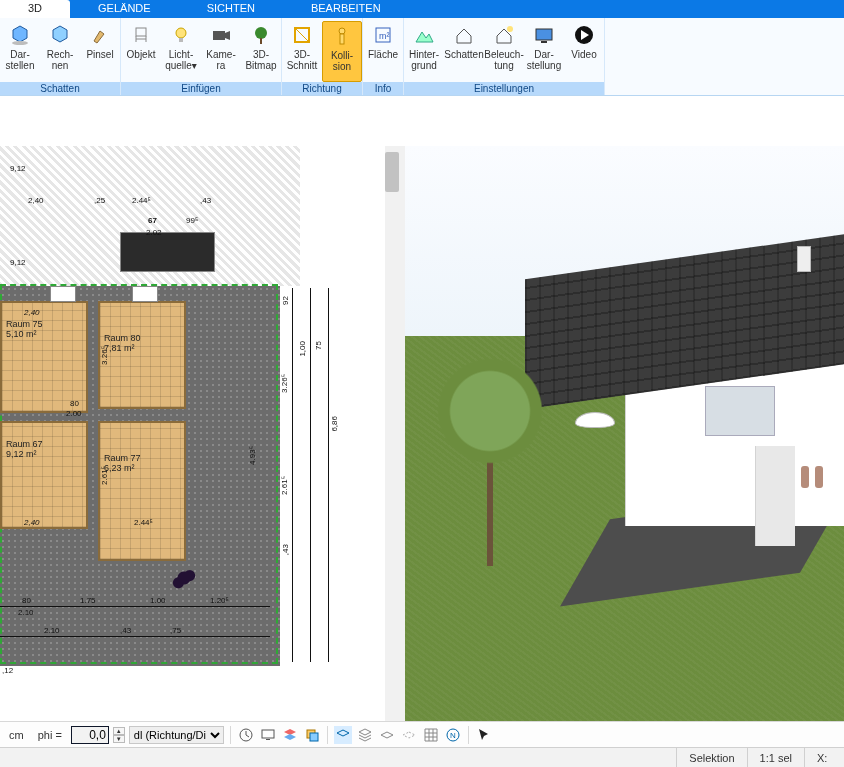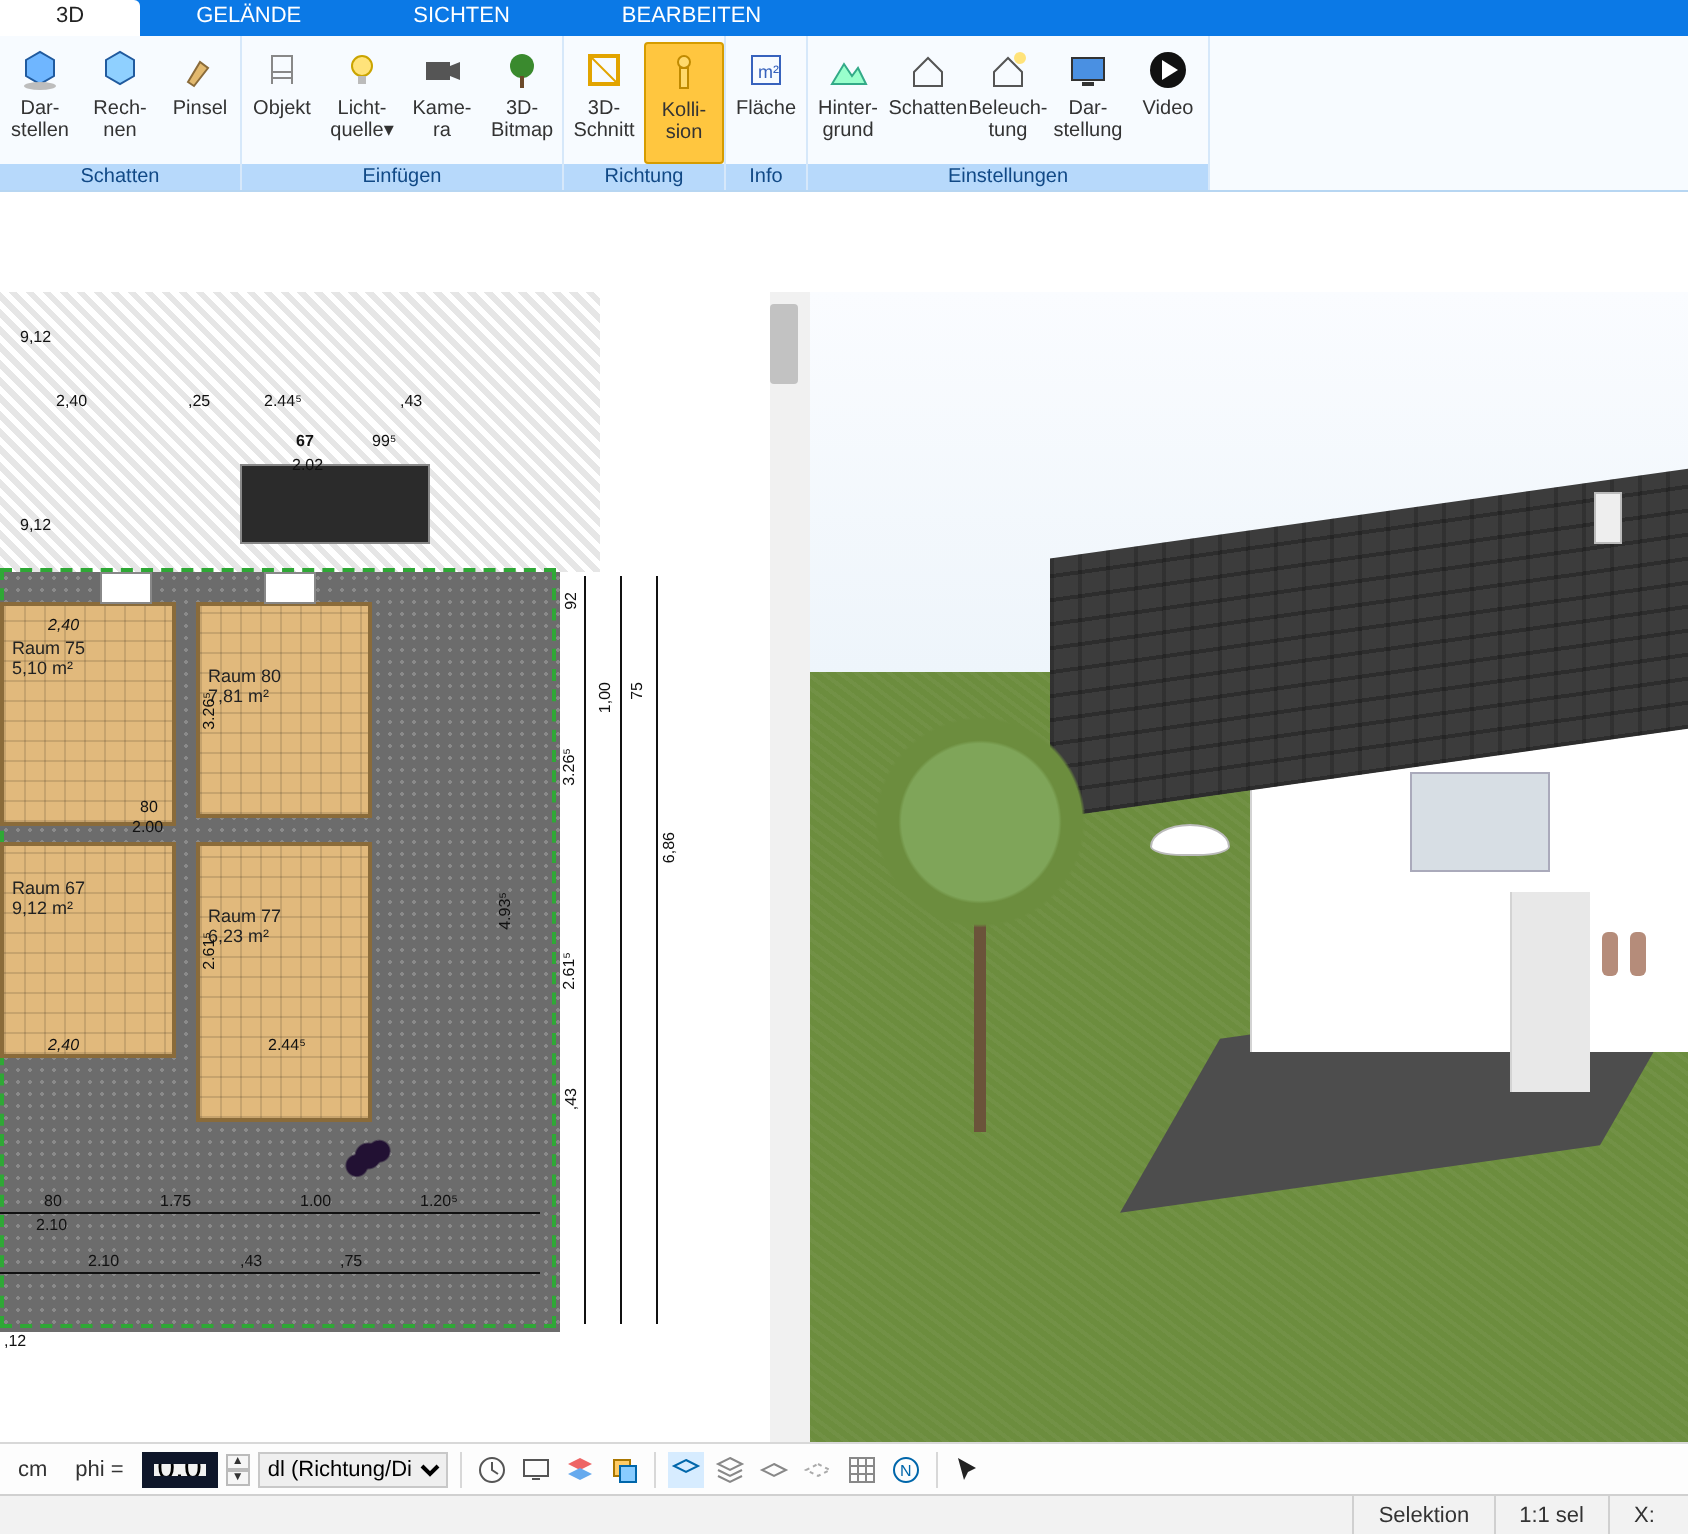--- a/index.html
+++ b/index.html
@@ -52,21 +52,21 @@
 .patio { position: absolute; background: #4d4d4d; transform: skewY(-8deg) skewX(-32deg); }
 .tree-trunk { position: absolute; width: 6px; background: #6b533a; }
 .tree-crown { position: absolute; background: radial-gradient(circle, #7fa559 0 46%, #6c8d3e 48% 60%, transparent 62%); }
 .chimney { position: absolute; width: 14px; height: 26px; background: #eee; border: 1px solid #bbb; }
 .car { position: absolute; width: 40px; height: 16px; background: #fff; border-radius: 50% 50% 40% 40% / 70% 70% 30% 30%; border: 1px solid #bbb; }
 .person { position: absolute; width: 8px; height: 22px; background: #b58c7a; border-radius: 3px; }
 
 
 .toolbar { display: flex; align-items: center; height: 26px; background: #fdfdfd; border-top: 1px solid #d8d8d8; font-size: 11px; color: #333; padding: 0 4px; gap: 4px; }
 .tb-item { display: flex; align-items: center; height: 20px; padding: 0 5px; }
-.tb-input { width: 38px; height: 18px; border: 6px solid #0f172a; background: #f2f2f2; text-align: right; padding-right: 2px; font-size: 16px; }
+.tb-input { width: 38px; height: 18px; border: 1px solid #0f172a; background: #f2f2f2; text-align: right; padding-right: 2px; font-size: 12px; }
 .tb-select { height: 18px; border: 1px solid #c8c8c8; font-size: 11px; width: 95px; }
 .tb-sep { width: 1px; height: 18px; background: #d8d8d8; margin: 0 2px; }
 .tb-icon { width: 18px; height: 18px; display: flex; align-items: center; justify-content: center; cursor: pointer; }
 .tb-stepper { display: flex; flex-direction: column; }
 .tb-stepper div { width: 12px; height: 8px; border: 1px solid #bbb; font-size: 6px; line-height: 6px; text-align: center; background: #f6f6f6; cursor: pointer; }
 
 
 .status { display: flex; align-items: center; height: 20px; background: #f2f2f2; border-top: 1px solid #d0d0d0; font-size: 11px; color: #333; }
 .status .cell { padding: 0 12px; border-left: 1px solid #d0d0d0; height: 100%; display: flex; align-items: center; }
 .status .spacer { flex: 1; }

